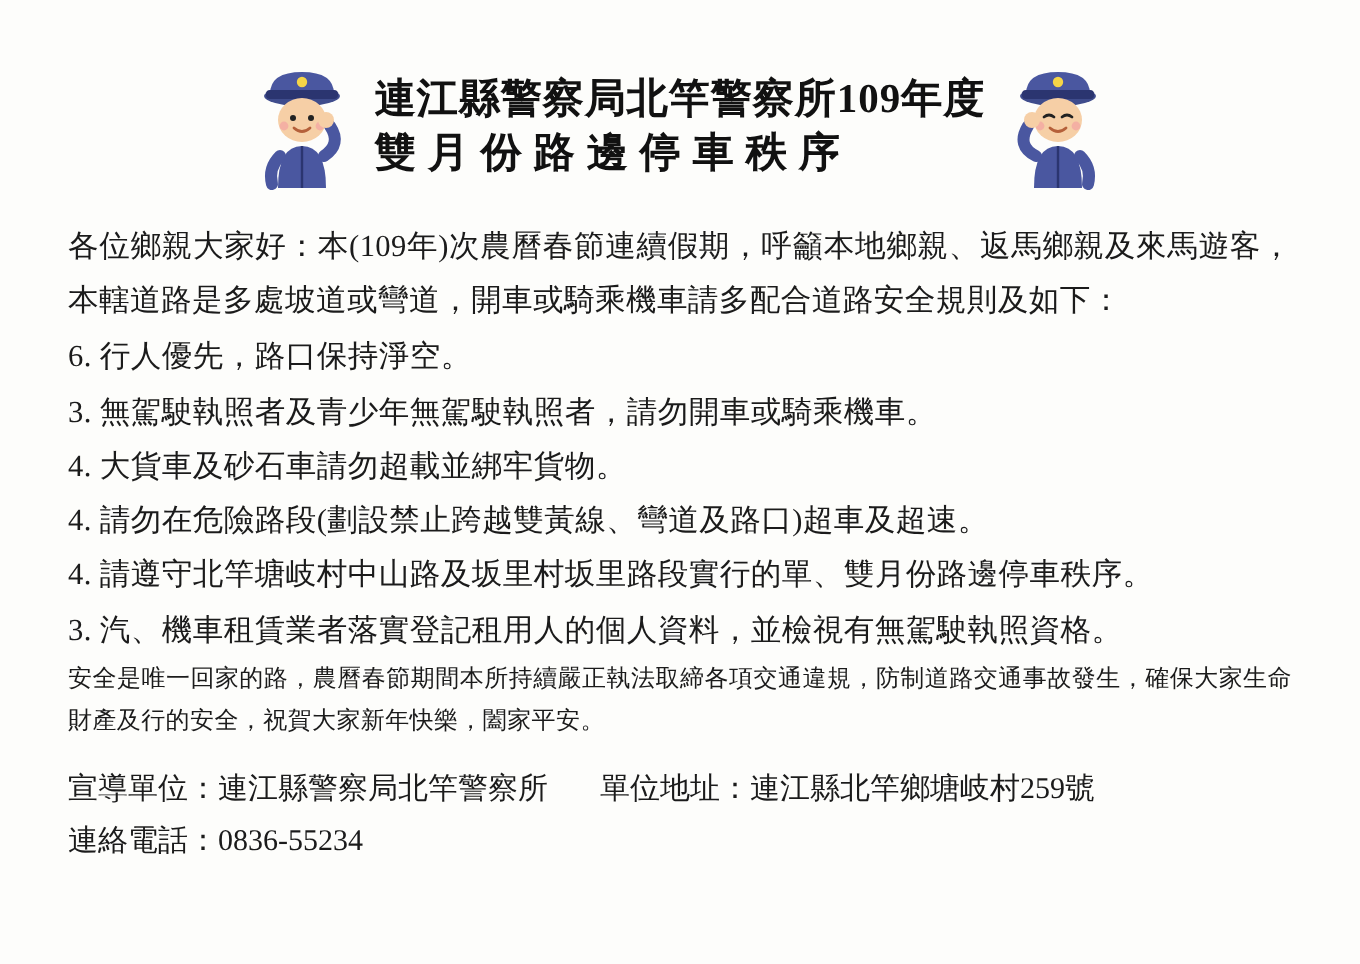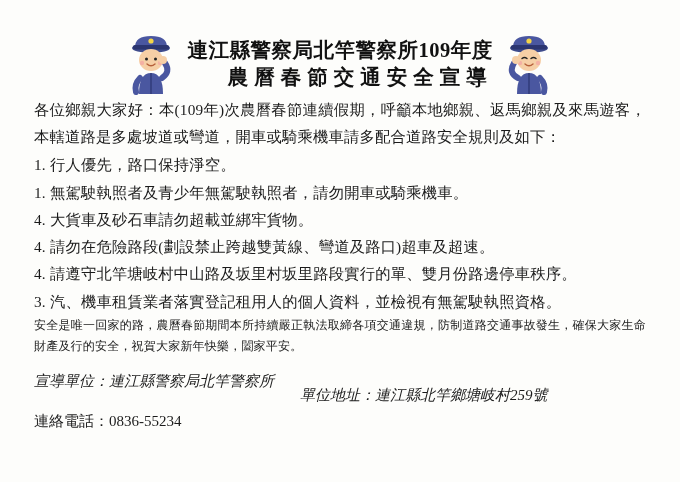--- a/index.html
+++ b/index.html
@@ -25,21 +25,21 @@
   
   .header {
     position: relative;
     display: flex;
     align-items: center;
     justify-content: center;
     gap: 6px;
     margin-top: 6px;
   }
   .title-block {
-    text-align: right;
+    text-align: left;
     line-height: 1.34;
   }
   .title-line {
     font-size: 20.5px;
     font-weight: bold;
     letter-spacing: 0.5px;
     color: #111;
     white-space: nowrap;
   }
   .title-line.second {
@@ -49,20 +49,21 @@
   .cop {
     width: 60px;
     height: 64px;
     position: relative;
     flex: 0 0 auto;
   }
   .cop svg { display: block; }
 
   
   .body-text {
+    margin-top: 14px;
     font-size: 15.3px;
     line-height: 1.78;
     text-align: justify;
     letter-spacing: 0.2px;
   }
   .para {
     margin: 0 0 1px 0;
     text-indent: 0;
   }
   ol.rules {
@@ -85,23 +86,22 @@
   }
   
   .footer {
     margin-top: 8px;
     font-size: 15px;
     line-height: 1.7;
   }
   .footer-row {
     display: flex;
     gap: 26px;
-    font-style: italic;
   }
-  .footer-row .unit-addr { white-space: nowrap; margin-top: 14px; }
+  .footer-row .unit-addr { white-space: nowrap; }
   .footer-row .unit-name { white-space: nowrap; }
   .phone { white-space: nowrap; }
 </style>
 </head>
 <body>
 
 <div class="page">
 
   <div class="header">
 
@@ -125,21 +125,21 @@
 
         <path d="M41 46 Q50 40 44 31" stroke="#4a57a0" stroke-width="6" fill="none" stroke-linecap="round"></path>
         <circle cx="42" cy="28" r="4" fill="#f6cfa6"></circle>
 
         <path d="M19 46 Q13 52 15 60" stroke="#4a57a0" stroke-width="6" fill="none" stroke-linecap="round"></path>
       </svg>
     </div>
 
     <div class="title-block">
       <div class="title-line">連江縣警察局北竿警察所109年度</div>
-      <div class="title-line second">農曆春節交通安全宣導</div>
+      <div class="title-line second">雙月份路邊停車秩序</div>
     </div>
 
     <div class="cop">
       <svg viewBox="0 0 60 64" width="60" height="64" aria-hidden="true">
         <ellipse cx="30" cy="16" rx="19" ry="5" fill="#3f4c8c"></ellipse>
         <path d="M14 15 Q14 4 30 4 Q46 4 46 15 Z" fill="#4a57a0"></path>
         <rect x="12" y="13" width="36" height="4.5" rx="2" fill="#2b3570"></rect>
         <circle cx="30" cy="9" r="2.6" fill="#f5d547"></circle>
         <ellipse cx="30" cy="28" rx="12" ry="11" fill="#f6cfa6"></ellipse>
         <path d="M23 26.5 Q25.5 24.5 28 26.5" stroke="#222" stroke-width="1.4" fill="none" stroke-linecap="round"></path>
@@ -155,22 +155,22 @@
       </svg>
     </div>
 
   </div>
 
   <div class="body-text">
 
     <p class="para">各位鄉親大家好：本(109年)次農曆春節連續假期，呼籲本地鄉親、返馬鄉親及來馬遊客，本轄道路是多處坡道或彎道，開車或騎乘機車請多配合道路安全規則及如下：</p>
 
     <ol class="rules">
-      <li>1. 行人優先，路口保持淨空。</li>
-      <li>1. 無駕駛執照者及青少年無駕駛執照者，請勿開車或騎乘機車。</li>
+      <li>6. 行人優先，路口保持淨空。</li>
+      <li>3. 無駕駛執照者及青少年無駕駛執照者，請勿開車或騎乘機車。</li>
       <li>4. 大貨車及砂石車請勿超載並綁牢貨物。</li>
       <li>4. 請勿在危險路段(劃設禁止跨越雙黃線、彎道及路口)超車及超速。</li>
       <li>4. 請遵守北竿塘岐村中山路及坂里村坂里路段實行的單、雙月份路邊停車秩序。</li>
       <li>3. 汽、機車租賃業者落實登記租用人的個人資料，並檢視有無駕駛執照資格。</li>
     </ol>
 
     <p class="closing">安全是唯一回家的路，農曆春節期間本所持續嚴正執法取締各項交通違規，防制道路交通事故發生，確保大家生命財產及行的安全，祝賀大家新年快樂，闔家平安。</p>
 
   </div>
 

